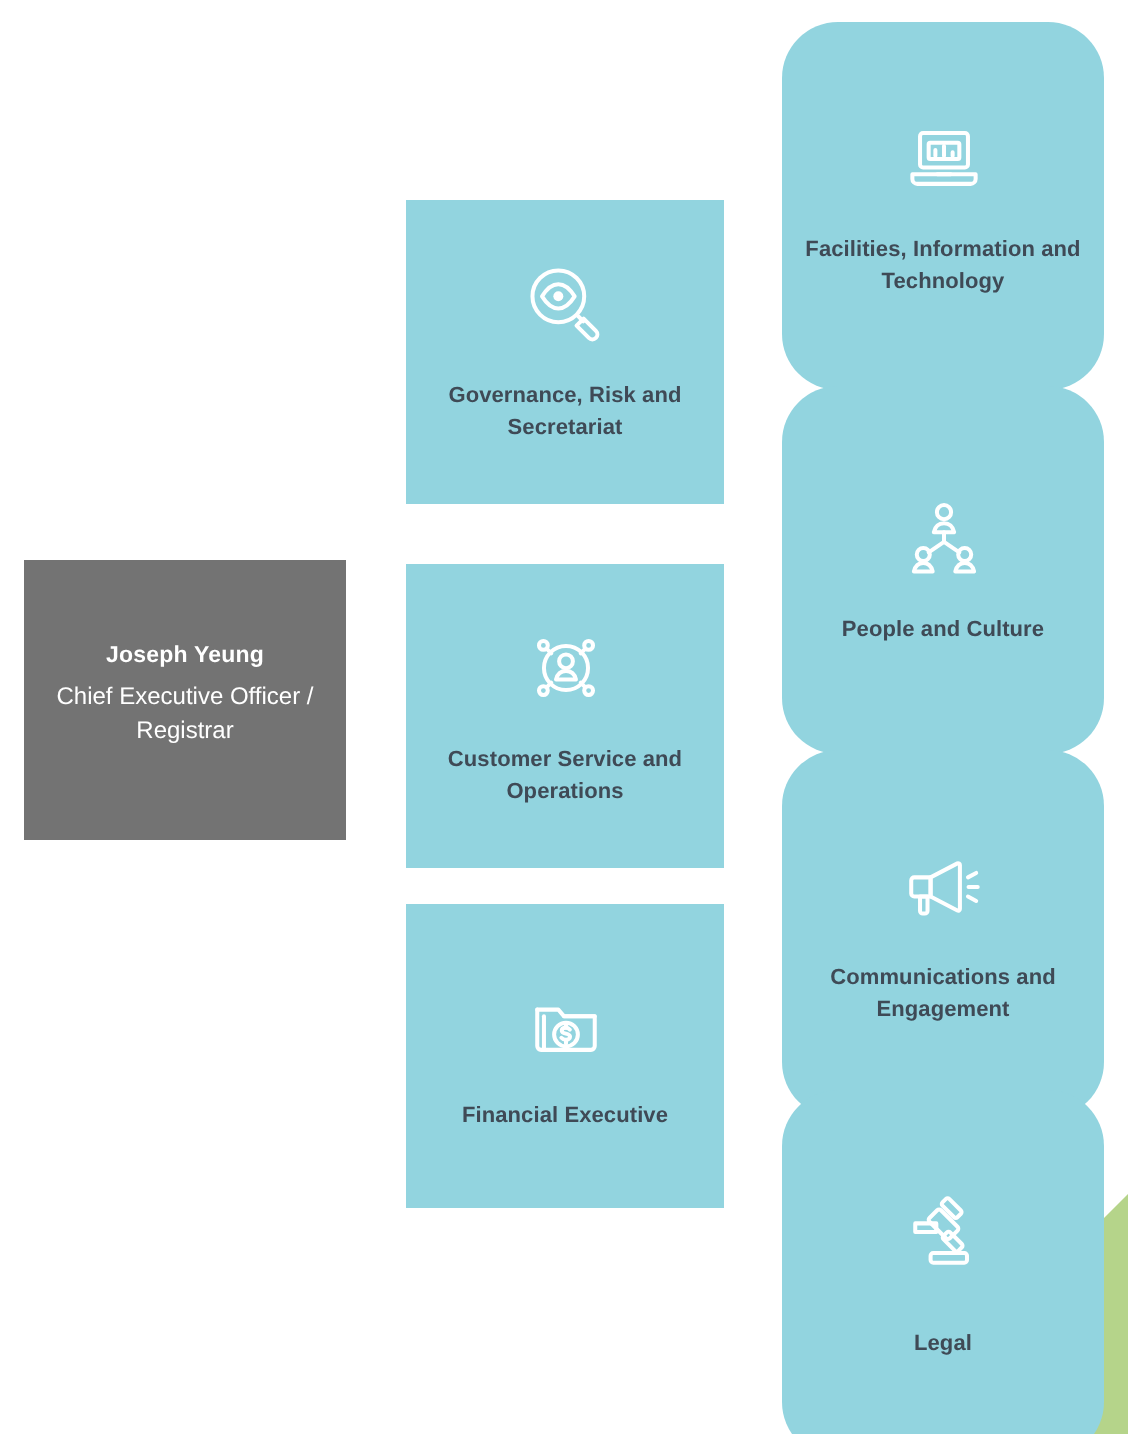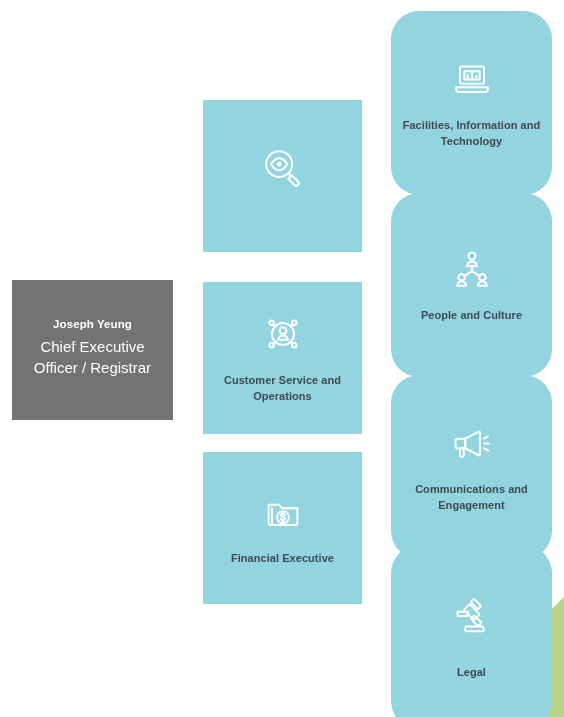--- a/index.html
+++ b/index.html
@@ -40,21 +40,21 @@
   .lead-name {
     color:#ffffff;
     font-size:11.5px;
     font-weight:bold;
     letter-spacing:.1px;
     line-height:1.45;
     margin-bottom:3px;
   }
   .lead-title {
     color:#ffffff;
-    font-size:15px;
+    font-size:12px;
     font-weight:normal;
     line-height:1.42;
     padding:0 12px;
   }
 
   .card-unit {
     background:#92d4df;
     width:159px;
     height:152px;
     padding:0 10px;
@@ -92,20 +92,21 @@
   <div class="card card-unit col-mid" style="top:100px;">
     <span class="unit-icon">
       <svg viewBox="0 0 48 48" fill="none" stroke="#ffffff" stroke-width="2.1" stroke-linecap="round" stroke-linejoin="round">
         <circle cx="20" cy="20" r="13.5"></circle>
         <path d="M11.5 20c2.6-4.2 5.6-6.3 8.5-6.3s5.9 2.1 8.5 6.3c-2.6 4.2-5.6 6.3-8.5 6.3S14.1 24.2 11.5 20z"></path>
         <circle cx="20" cy="20" r="2.6" fill="#ffffff" stroke="none"></circle>
         <path d="M29.8 29.8l3.2 3.2"></path>
         <path d="M33.2 31.6l6.4 6.4a2.6 2.6 0 01-3.7 3.7l-6.4-6.4z"></path>
       </svg>
     </span>
+    <div class="unit-label">Governance, Risk and Secretariat</div>
   </div>
 
   <div class="card card-unit col-mid" style="top:282px;text-align:center;">
     <span class="unit-icon">
       <svg viewBox="0 0 48 48" fill="none" stroke="#ffffff" stroke-width="2.1" stroke-linecap="round" stroke-linejoin="round">
         <circle cx="24" cy="24" r="11.5"></circle>
         <circle cx="24" cy="20.5" r="3.6"></circle>
         <path d="M18.8 30c.7-2.9 2.7-4.4 5.2-4.4s4.5 1.5 5.2 4.4z"></path>
         <circle cx="12.2" cy="12.2" r="2.3"></circle>
         <circle cx="35.8" cy="12.2" r="2.3"></circle>

